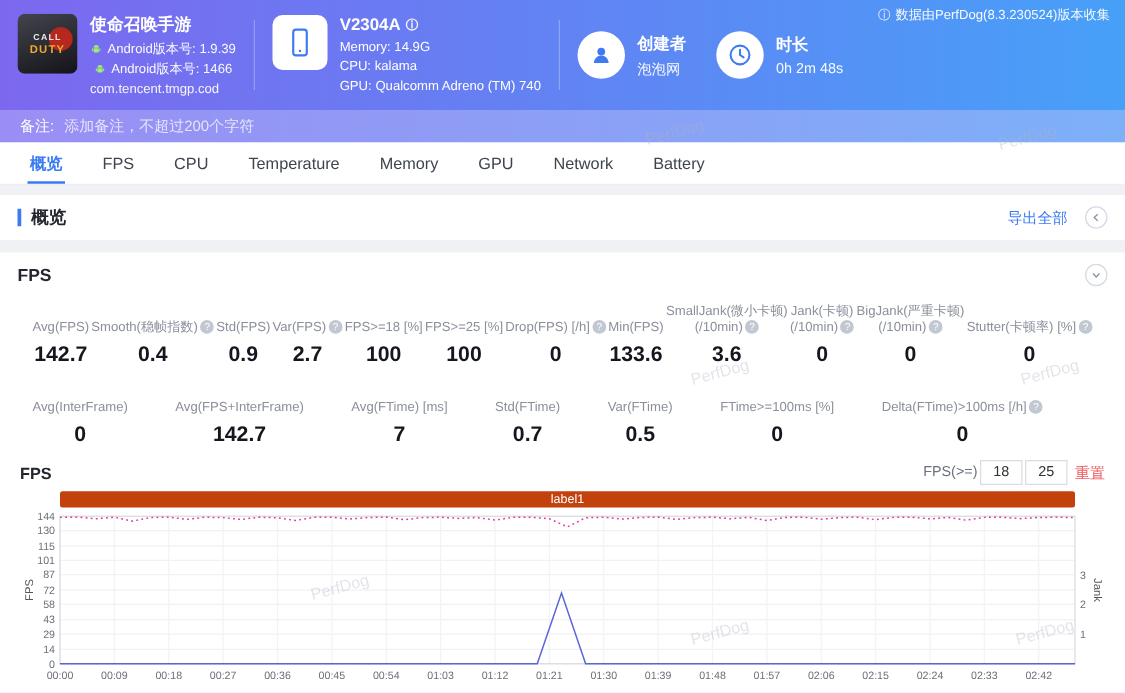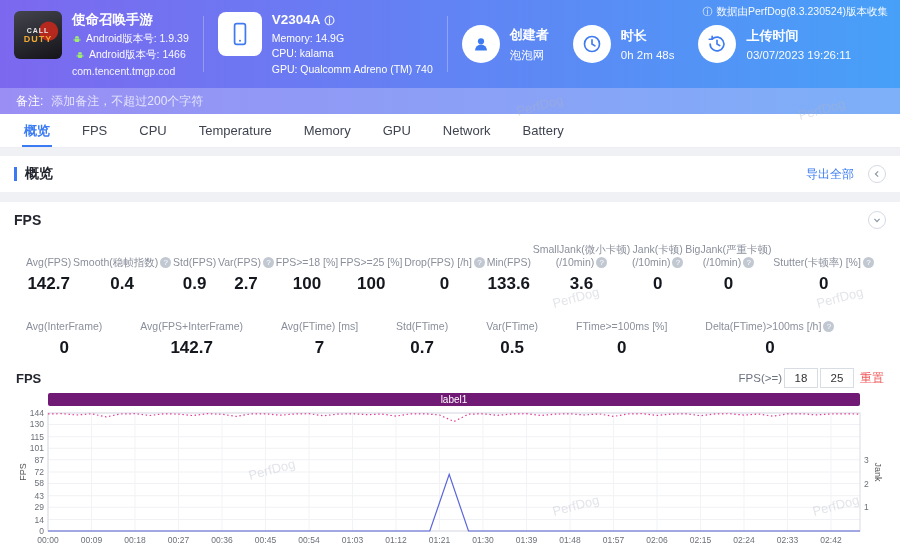--- a/index.html
+++ b/index.html
@@ -170,33 +170,20 @@
             <circle cx="12" cy="12" r="8.2" fill="none" stroke="#3f7bf0" stroke-width="1.8"></circle>
             <path d="M12 7.5V12l3.2 2" fill="none" stroke="#3f7bf0" stroke-width="1.8" stroke-linecap="round"></path>
           </svg>
       </div>
       <div>
         <div class="hstat-label">时长</div>
         <div class="hstat-value">0h 2m 48s</div>
       </div>
     </div>
 
-    <div class="hstat">
-      <div class="hstat-icon">
-        <svg width="22" height="22" viewBox="0 0 24 24">
-            <path d="M4.5 12a7.5 7.5 0 1 0 2.2-5.3" fill="none" stroke="#3f7bf0" stroke-width="1.8" stroke-linecap="round"></path>
-            <path d="M6.7 3.6v3.2H3.5" fill="none" stroke="#3f7bf0" stroke-width="1.8" stroke-linecap="round" stroke-linejoin="round"></path>
-            <path d="M12 8v4l3 1.8" fill="none" stroke="#3f7bf0" stroke-width="1.8" stroke-linecap="round"></path>
-          </svg>
-      </div>
-      <div>
-        <div class="hstat-label">上传时间</div>
-        <div class="hstat-value">03/07/2023 19:26:11</div>
-      </div>
-    </div>
   </div>
 
   <div class="note-bar">
     <span>备注:</span>
     <span class="note-placeholder">添加备注，不超过200个字符</span>
   </div>
 
   <div class="tabbar">
       <div class="tab active">概览</div>
       <div class="tab">FPS</div>
@@ -359,21 +346,21 @@
       <div class="chart-title">FPS</div>
       <div class="threshold">
         <span>FPS(&gt;=)</span>
         <input class="th-input" value="18" style="">
         <input class="th-input" value="25" style="">
         <span class="reset-link">重置</span>
       </div>
     </div>
 
     <div class="chart-wrap">
-      <div class="banner" style="background: #701a75;">label1</div>
+      <div class="banner" style="background: #c2410c;">label1</div>
       <div id="chart-container"><svg width="872" height="148" viewBox="0 0 872 148">
             <line x1="34" y1="3" x2="846" y2="3" stroke="#f0f1f5"></line>
             <text x="30" y="6" text-anchor="end" font-size="8.5" fill="#6b7078">144</text>
             <line x1="34" y1="14.472222222222223" x2="846" y2="14.472222222222223" stroke="#f0f1f5"></line>
             <text x="30" y="17.47222222222222" text-anchor="end" font-size="8.5" fill="#6b7078">130</text>
             <line x1="34" y1="26.76388888888889" x2="846" y2="26.76388888888889" stroke="#f0f1f5"></line>
             <text x="30" y="29.76388888888889" text-anchor="end" font-size="8.5" fill="#6b7078">115</text>
             <line x1="34" y1="38.23611111111111" x2="846" y2="38.23611111111111" stroke="#f0f1f5"></line>
             <text x="30" y="41.23611111111111" text-anchor="end" font-size="8.5" fill="#6b7078">101</text>
             <line x1="34" y1="49.70833333333333" x2="846" y2="49.70833333333333" stroke="#f0f1f5"></line>

